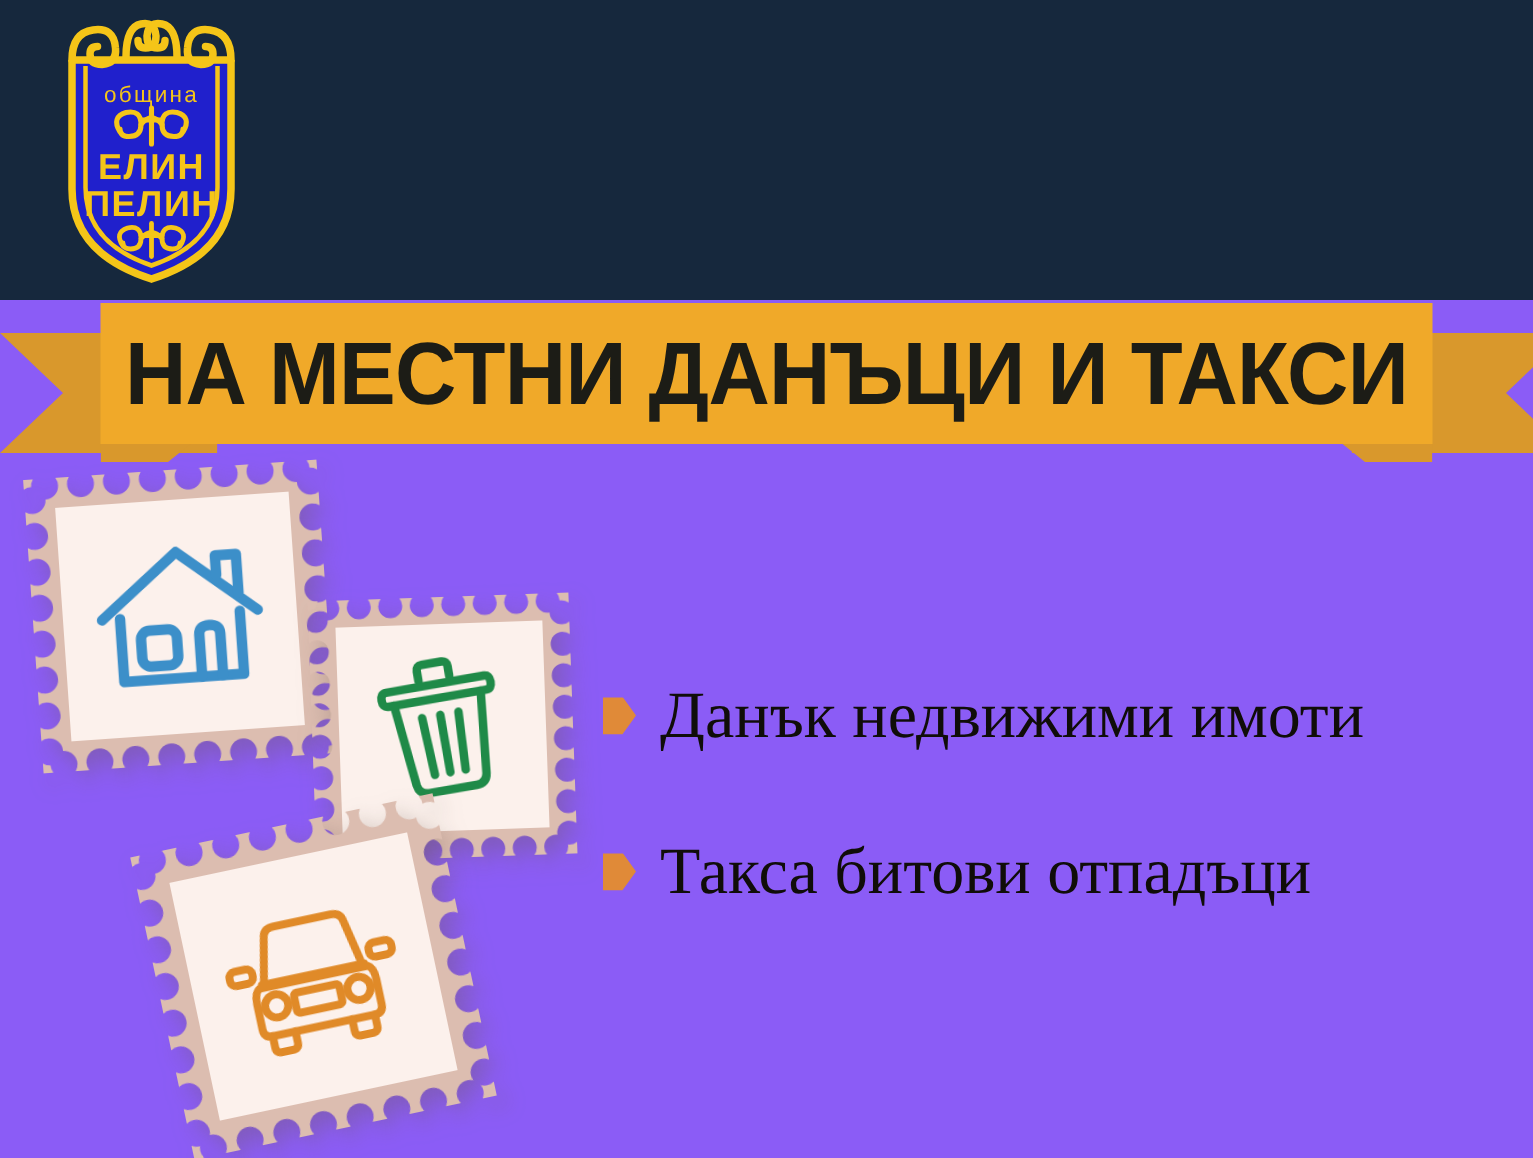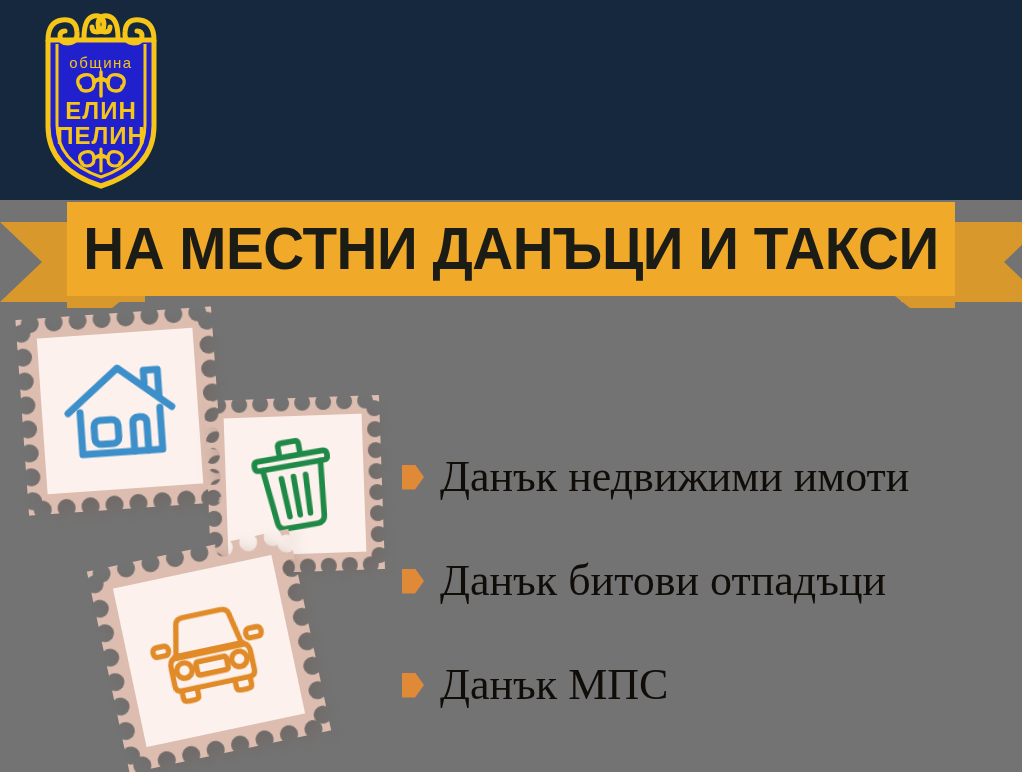--- a/index.html
+++ b/index.html
@@ -5,21 +5,21 @@
   html, body {
     margin: 0;
     padding: 0;
     background: #ffffff;
   }
   #poster {
     position: relative;
     width: 1022px;
     height: 772px;
     overflow: hidden;
-    background: #737373;
+    background: #8b5cf6;
     font-family: "Liberation Sans", sans-serif;
   }
 
   
   .header-bar {
     position: absolute;
     left: 0; top: 0;
     width: 1022px;
     height: 200px;
     background: #16283d;
@@ -410,23 +410,19 @@
 
   <div class="bullets">
 
     <div class="bullet-row">
       <span class="bullet-marker"></span>
       <span class="bullet-label">Данък недвижими имоти</span>
     </div>
 
     <div class="bullet-row">
       <span class="bullet-marker"></span>
-      <span class="bullet-label">Данък битови отпадъци</span>
+      <span class="bullet-label">Такса битови отпадъци</span>
     </div>
 
-    <div class="bullet-row">
-      <span class="bullet-marker"></span>
-      <span class="bullet-label">Данък МПС</span>
-    </div>
 
   </div>
 
 </div>
 
 </body></html>

